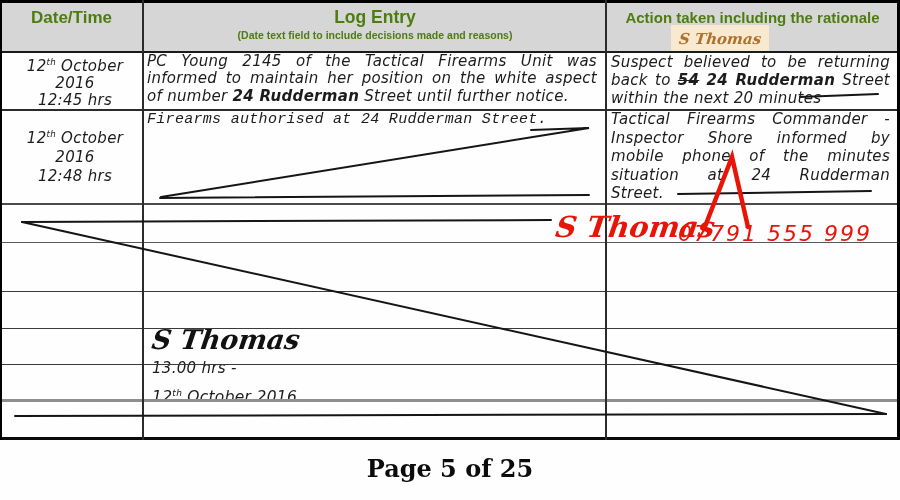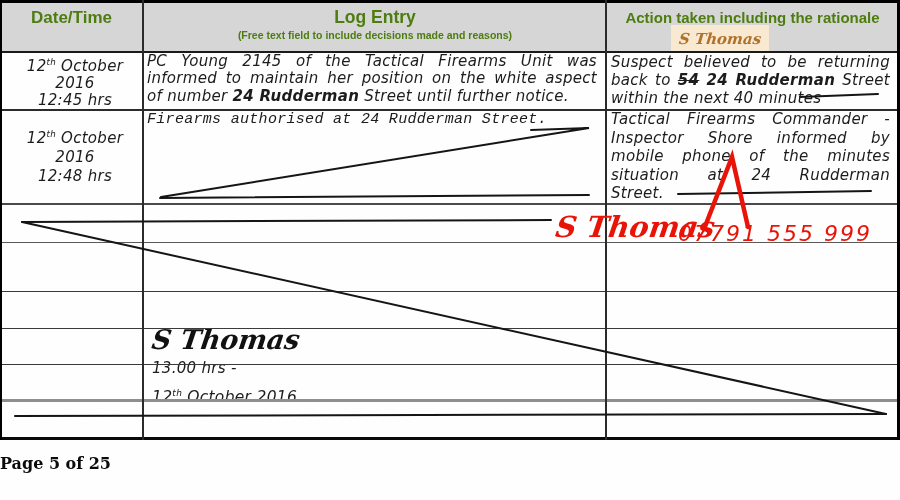--- a/index.html
+++ b/index.html
@@ -27,33 +27,33 @@
   .b{font-weight:bold;}
   .bs{font-weight:bold;text-decoration:line-through;}
   sup{font-size:.58em;vertical-align:super;}
   .ml2{margin-left:5px;}
   .date-cell{text-align:center;}
   .script{font-family:"DejaVu Serif", serif;font-style:italic;font-weight:bold;
           position:absolute;transform:skewX(-8deg);z-index:3;}
   .red{color:#e91408;}
   .annot-layer{position:absolute;left:0;top:0;width:900px;height:500px;z-index:5;pointer-events:none;}
   .red-layer{z-index:6;}
-  .footer{position:absolute;left:0;top:454px;width:900px;text-align:left;z-index:3;
-          font-family:"DejaVu Serif", serif;font-weight:bold;font-size:16px;color:#0b0b0b;}
+  .footer{position:absolute;left:0;top:454px;width:900px;text-align:center;z-index:3;
+          font-family:"DejaVu Serif", serif;font-weight:bold;font-size:24px;color:#0b0b0b;}
 </style>
 </head>
 <body>
 
 <div class="page">
 
   <div class="headband"></div>
 
   <div class="hcell h-date">Date/Time</div>
   <div class="hcell h-log">Log Entry</div>
-  <div class="hcell h-sub">(Free text field to include decisions made and reasons)</div>
+  <div class="hcell h-sub">(Date text field to include decisions made and reasons)</div>
   <div class="hcell h-action">Action taken including the rationale</div>
 
   <div class="tan-box">
     <span class="tan-sig">S Thomas</span>
   </div>
 
   <div class="hw date-cell" style="left:12px;top:54px;width:126px;font-size:15px;line-height:17px;">
     <div class="l"><span>12</span><sup>th</sup><span class="ml2">October</span></div>
     <div class="l">2016</div>
     <div class="l">12:45 hrs</div>
@@ -61,21 +61,21 @@
 
   <div class="hw" style="left:147px;top:53px;width:450px;font-size:15px;line-height:17.3px;">
     <div class="jl">PC Young 2145 of the Tactical Firearms Unit was</div>
     <div class="jl">informed to maintain her position on the white aspect</div>
     <div class="l"><span>of number </span><span class="b">24 Rudderman</span><span> Street until further notice.</span></div>
   </div>
 
   <div class="hw" style="left:611px;top:53px;width:279px;font-size:15px;line-height:18px;">
     <div class="jl">Suspect believed to be returning</div>
     <div class="jl"><span>back to </span><span class="bs">54</span><span> </span><span class="b">24 Rudderman</span><span> Street</span></div>
-    <div class="l">within the next 40 minutes</div>
+    <div class="l">within the next 20 minutes</div>
   </div>
 
   <div class="hw date-cell" style="left:12px;top:125px;width:126px;font-size:15px;line-height:19px;">
     <div class="l"><span>12</span><sup>th</sup><span class="ml2">October</span></div>
     <div class="l">2016</div>
     <div class="l">12:48 hrs</div>
   </div>
 
   <div class="hw" style="left:147px;top:111px;font-size:15px;font-family:Liberation Mono, monospace;">
     <div class="l">Firearms authorised at 24 Rudderman Street.</div>

